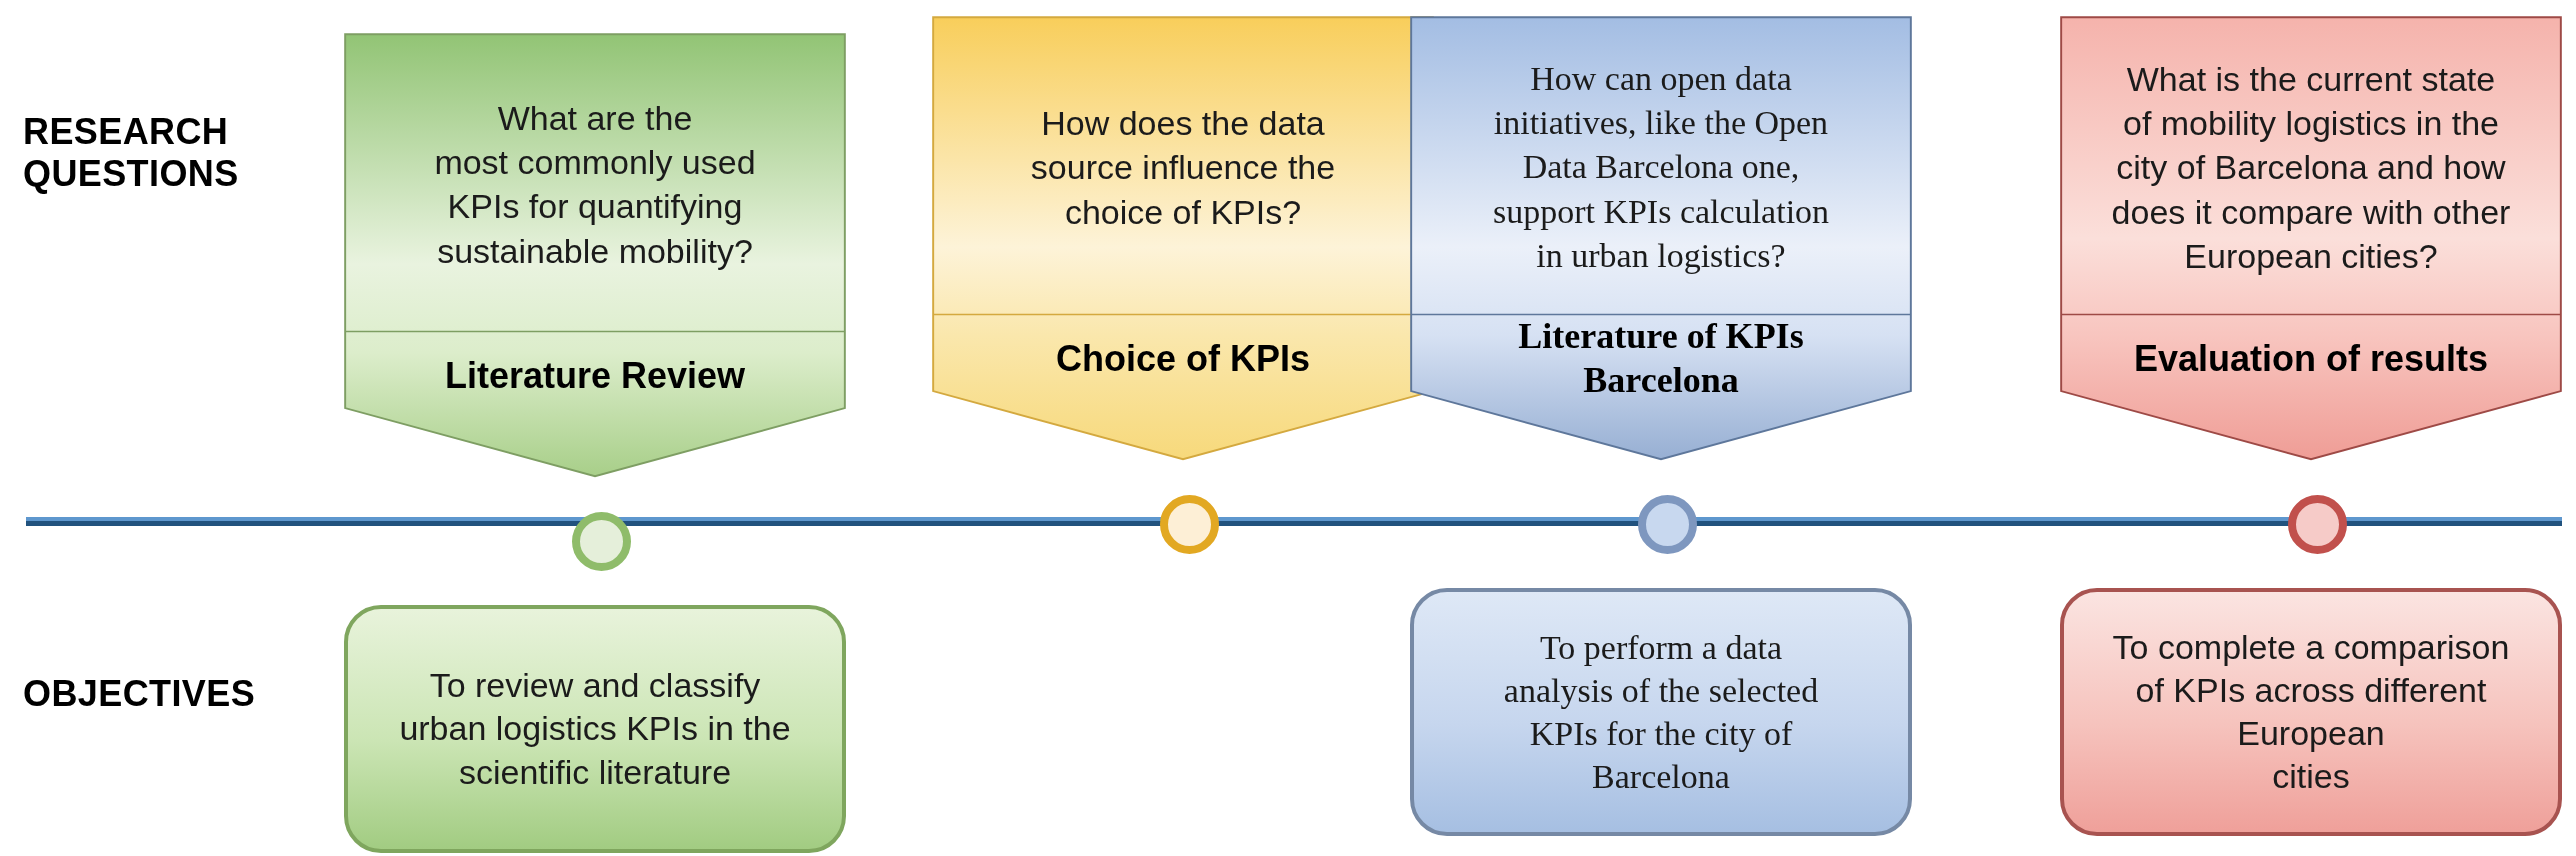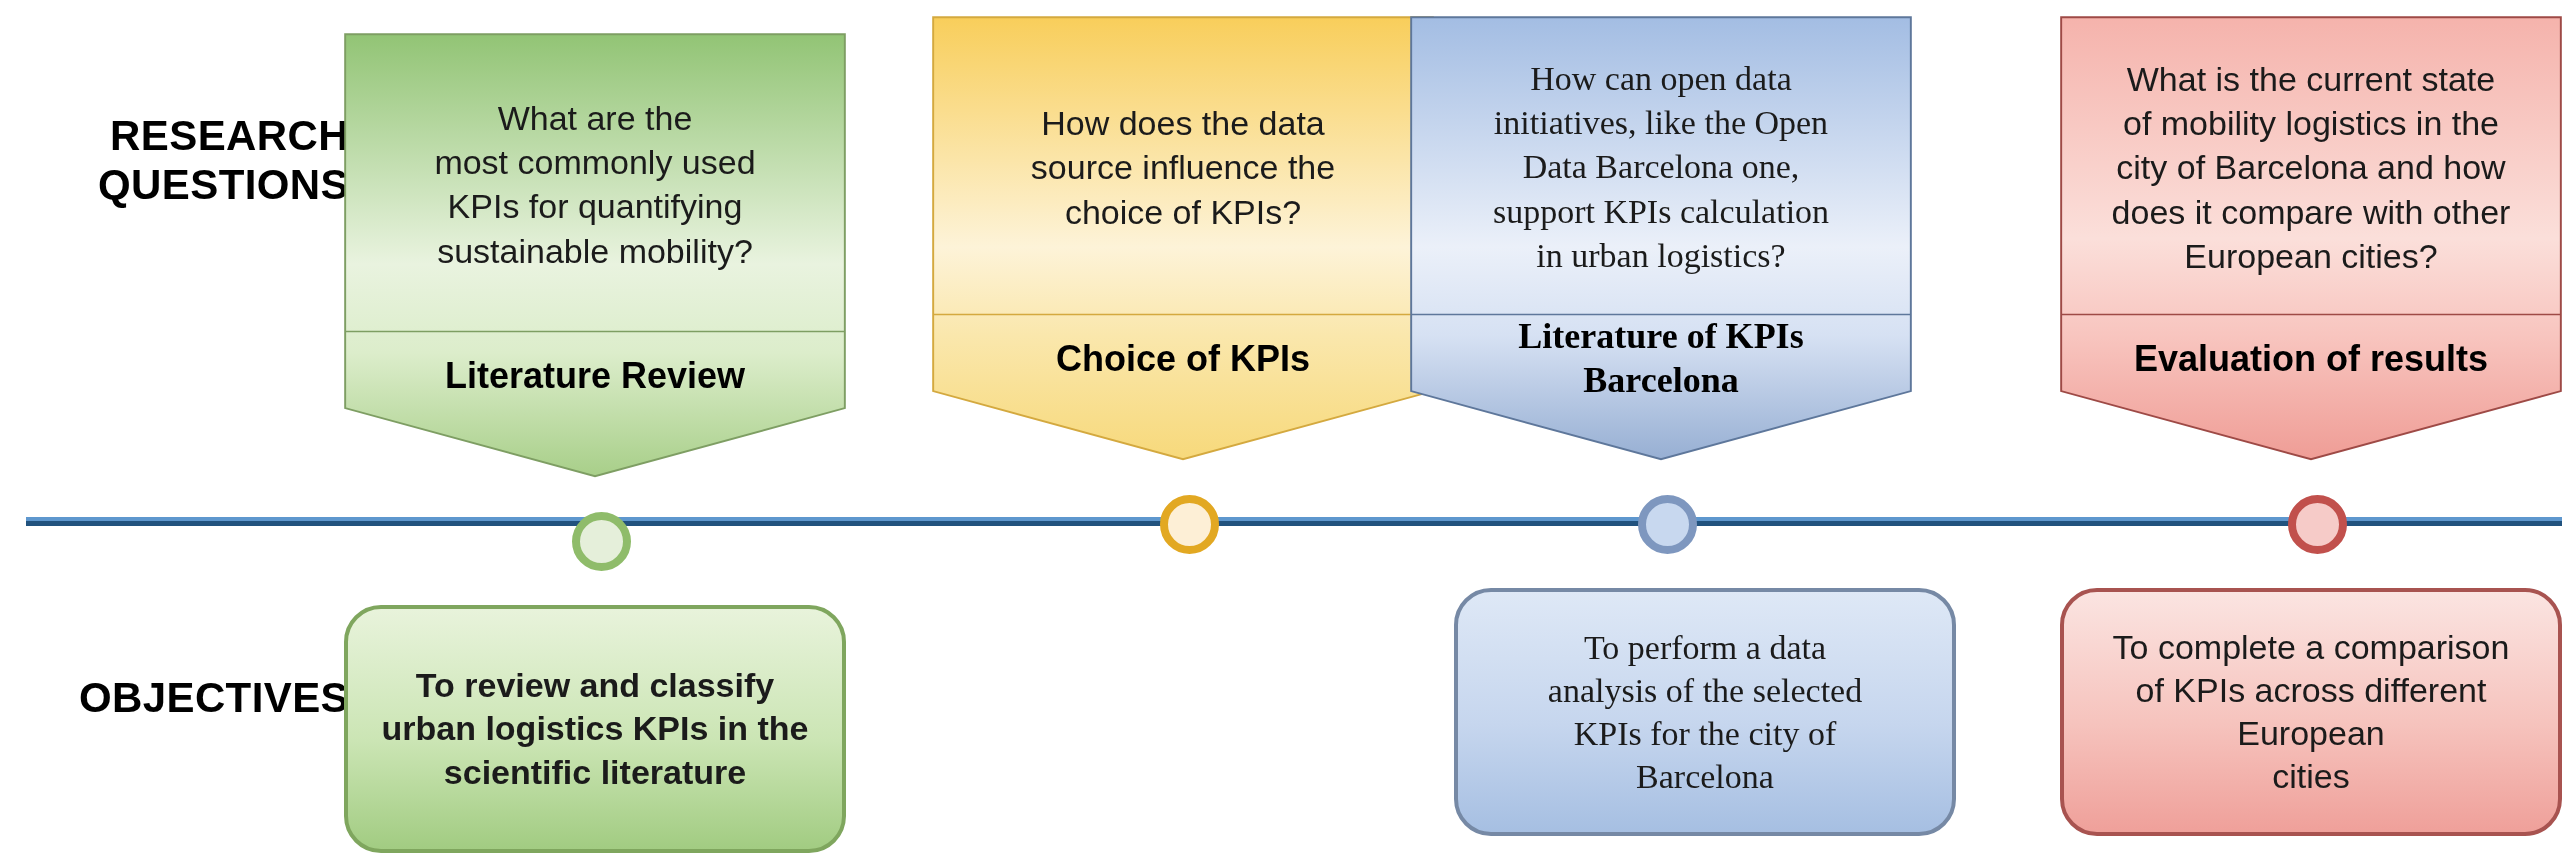--- a/index.html
+++ b/index.html
@@ -5,22 +5,22 @@
   html,body{margin:0;padding:0;background:#ffffff;}
   #stage{
     position:relative;
     width:2576px;height:857px;
     background:#ffffff;
     font-family:"Liberation Sans", sans-serif;
     overflow:hidden;
   }
   .row-label{
     position:absolute;left:23px;width:326px;
-    font-weight:700;font-size:42px;line-height:1.17;
-    color:#000;text-align:right;white-space:pre-line;
+    font-weight:700;font-size:36px;line-height:1.17;
+    color:#000;text-align:left;white-space:pre-line;
     letter-spacing:0.4px;
   }
   #rq-label{top:111px;}
   #obj-label{top:673px;}
 
   .col{position:absolute;top:0;width:502px;height:857px;}
   .c0{left:344px;margin-top:17px;}  .c1{left:932px;}  .c2{left:1410px;font-family:Liberation Serif, serif;}  .c3{left:2060px;}
 
   .banner-wrap{position:absolute;top:16.3px;left:0;width:502px;height:445px;}
   .banner-wrap svg{position:absolute;top:0;left:0;}
@@ -50,23 +50,23 @@
   .c2 .marker{left:228px;border-color:#7E97BF;background:#C8D8EF;}
   .c3 .marker{left:228px;border-color:#C1504C;background:#F6CBC8;}
 
   .obj-box{
     position:absolute;top:588px;left:0;width:502px;height:248px;
     box-sizing:border-box;border-radius:37px;
     display:flex;align-items:center;justify-content:center;
     text-align:center;white-space:pre-line;
     font-size:34px;line-height:1.27;color:#1b1b1b;
   }
-  .c0 .obj-box{border:4.7px solid #7FA65E;background:linear-gradient(to bottom,#E8F3DB 0%,#CBE5B4 55%,#A2CC82 100%);font-weight:bold;}
+  .c0 .obj-box{border:4.7px solid #7FA65E;background:linear-gradient(to bottom,#E8F3DB 0%,#CBE5B4 55%,#A2CC82 100%);}
   .c1 .obj-box{border:4.7px solid #C8A43C;background:linear-gradient(to bottom,#FDF7E0 0%,#F9E6A9 55%,#F0CA56 100%);}
-  .c2 .obj-box{border:4.7px solid #7689A5;background:linear-gradient(to bottom,#DEE8F6 0%,#C6D6EE 55%,#A6BFE2 100%);margin-left:44px;}
+  .c2 .obj-box{border:4.7px solid #7689A5;background:linear-gradient(to bottom,#DEE8F6 0%,#C6D6EE 55%,#A6BFE2 100%);}
   .c3 .obj-box{border:4.7px solid #A85350;background:linear-gradient(to bottom,#FBE4E1 0%,#F6C3BD 55%,#EFA09A 100%);}
 </style>
 </head>
 <body>
 
 <div id="stage">
 
   <div class="row-label" id="rq-label">RESEARCH
 QUESTIONS</div>
   <div class="row-label" id="obj-label">OBJECTIVES</div>

